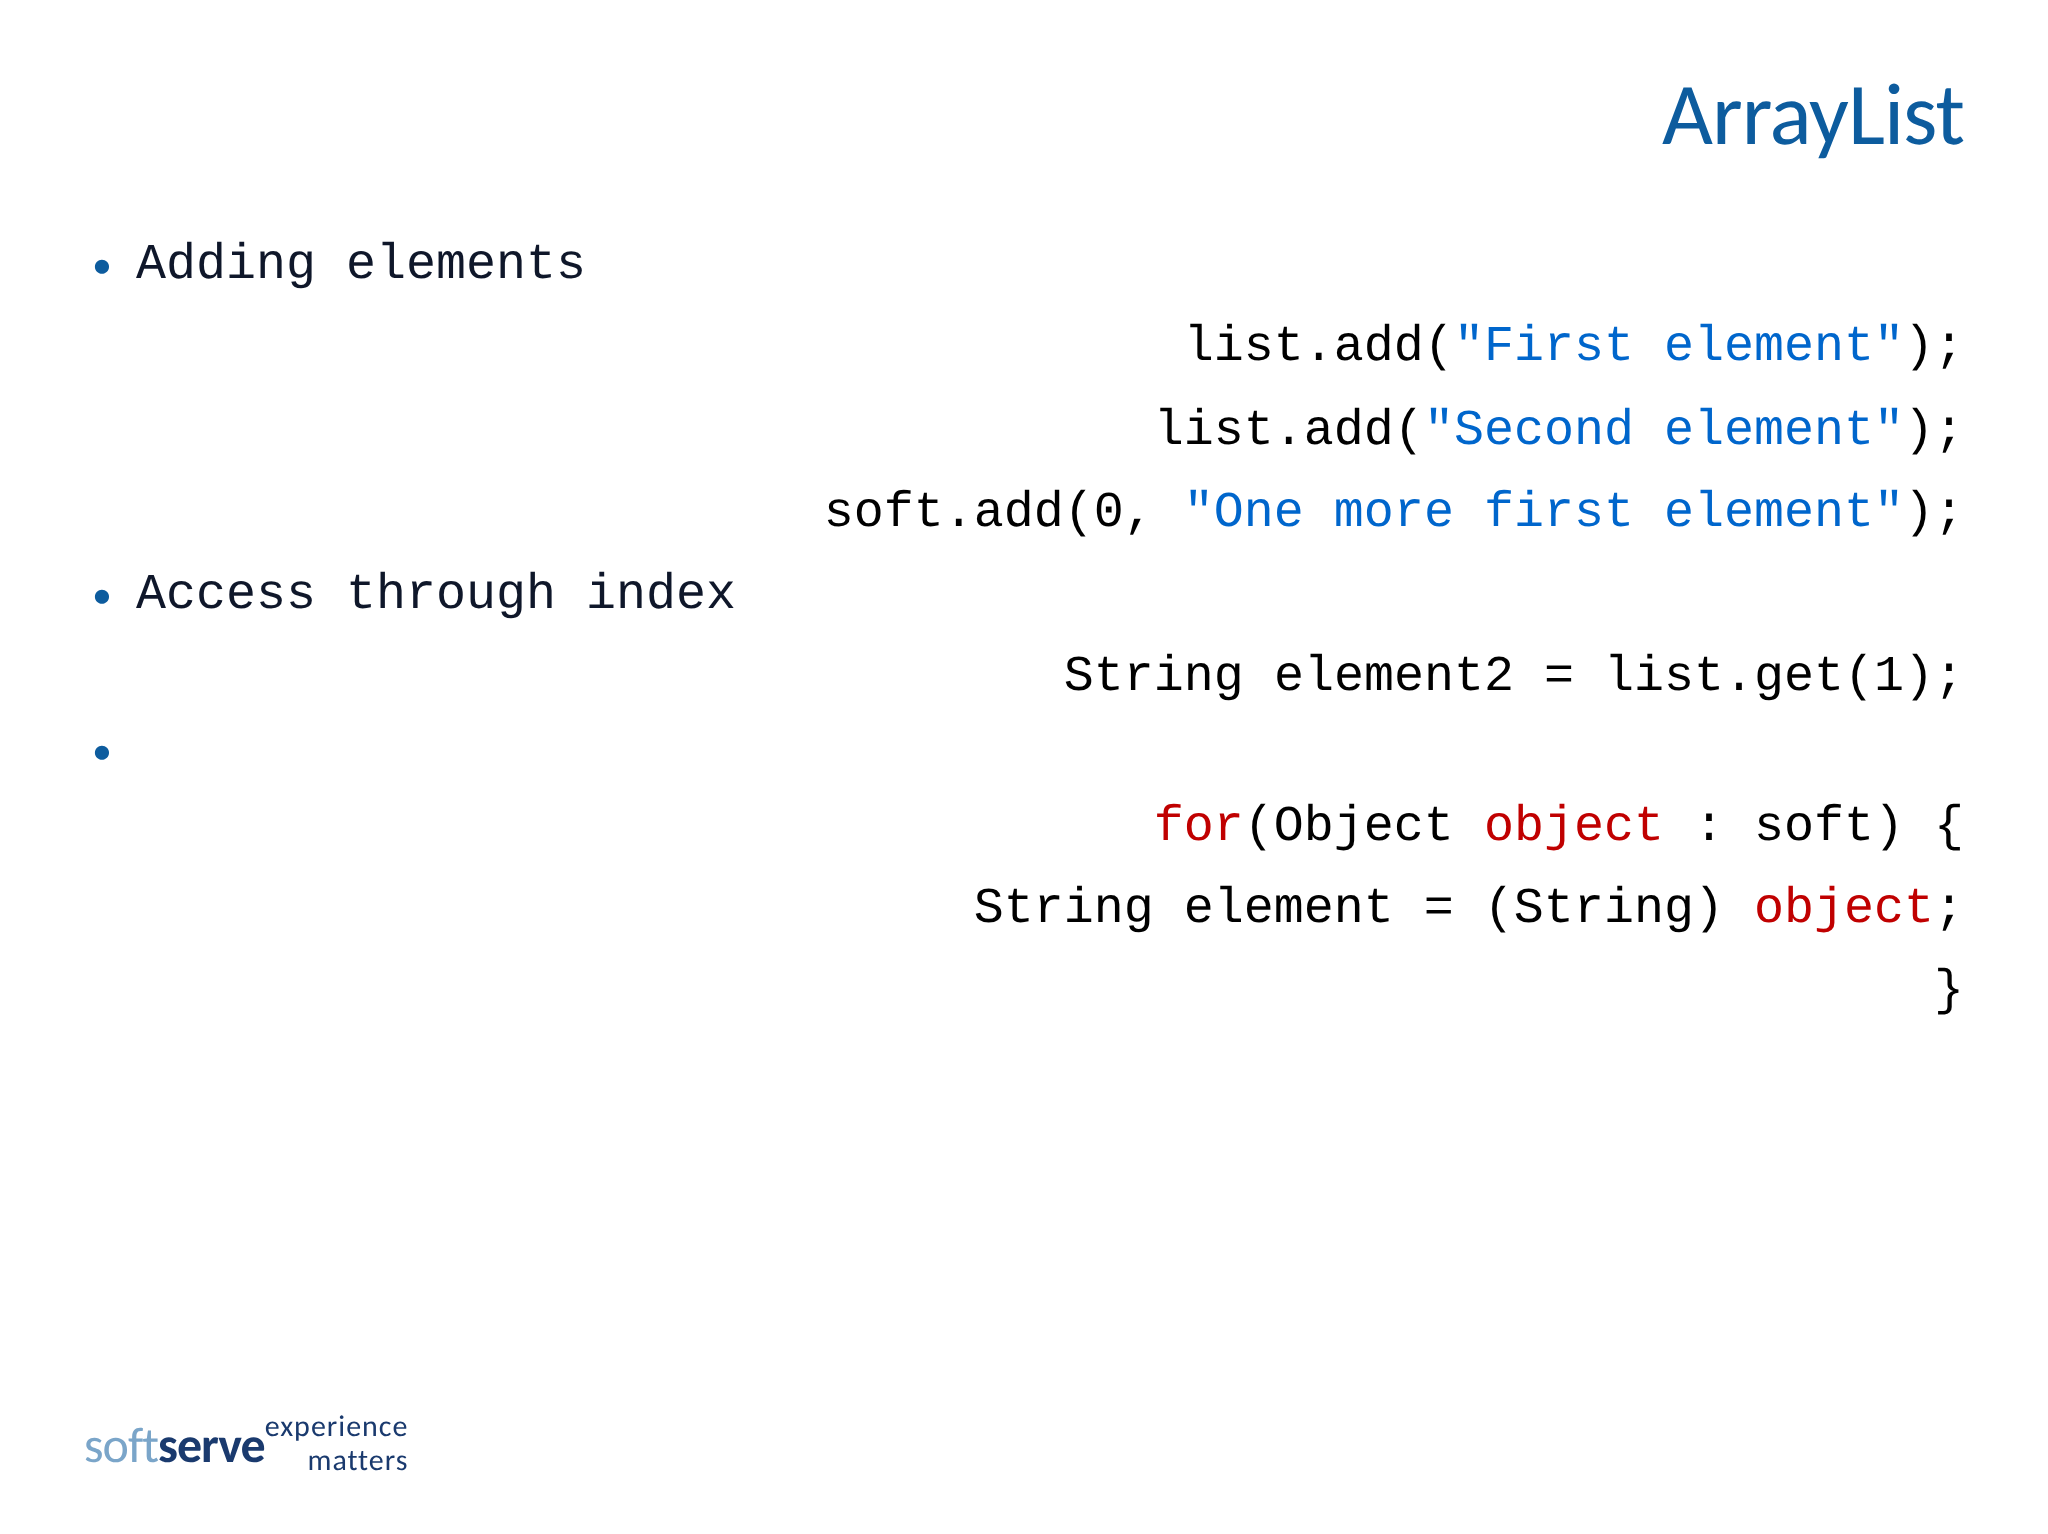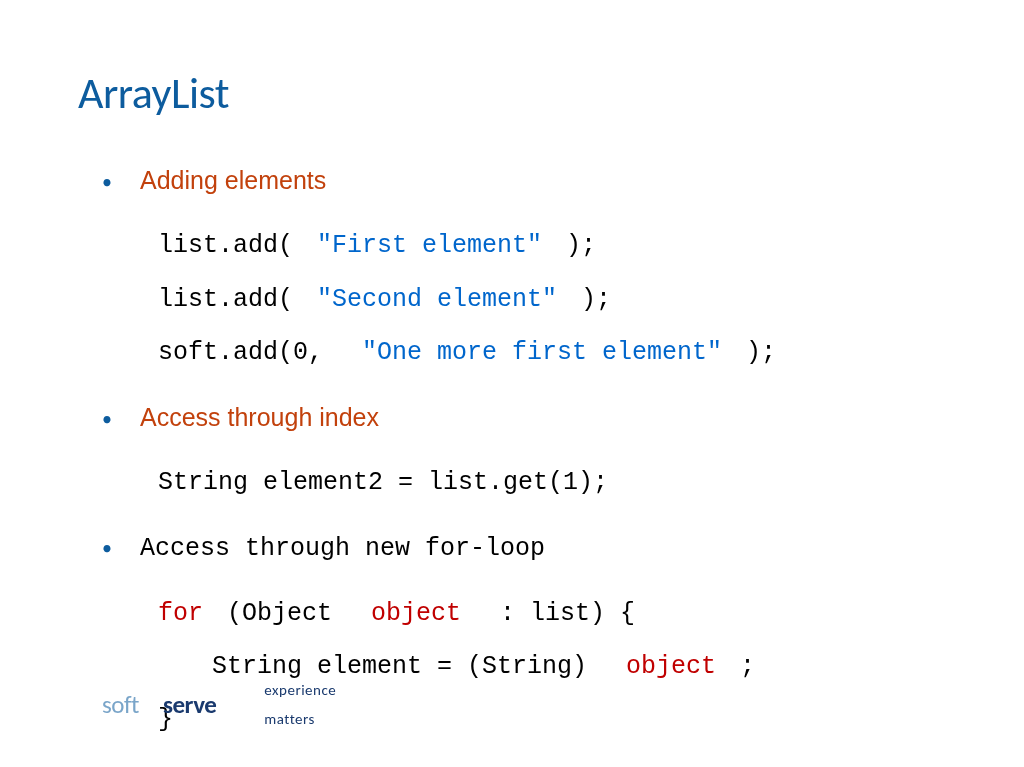--- a/index.html
+++ b/index.html
@@ -1,18 +1,19 @@
 <!DOCTYPE html>
 <html><head>
   <meta charset="utf-8">
   <style>
     * {
-      margin: 12px;
+      margin: 0;
       padding: 0;
       box-sizing: border-box;
+      text-align: right;
     }
     body {
       width: 1024px;
       height: 767px;
       background: #ffffff;
       font-family: "Segoe UI", "Candara", "Calibri", sans-serif;
       padding: 30px 42px;
       position: relative;
       color: #000;
     }
@@ -33,22 +34,22 @@
     }
     .bullet-dot {
       color: #0d5c9e;
       font-size: 20px;
       margin-right: 12px;
       line-height: 1.65;
       width: 14px;
       flex-shrink: 0;
     }
     .bullet-text {
-      font-family: Liberation Sans, sans-serif;
-      color: #c2410c;
+      font-family: Liberation Mono, monospace;
+      color: #0f172a;
     }
     .code-line {
       font-family: "Consolas", "Courier New", monospace;
       padding-left: 56px;
       white-space: pre;
       color: #000;
     }
     .code-line.indent2 {
       padding-left: 110px;
     }
@@ -106,24 +107,23 @@
 
   <div class="bullet-row">
     <span class="bullet-dot">•</span>
     <span class="bullet-text">Access through index</span>
   </div>
 
   <div class="code-line"><span>String element2 = list.get(1);</span></div>
 
   <div class="bullet-row">
     <span class="bullet-dot">•</span>
-    <span class="code-bullet-text">Access through new for-loop</span>
   </div>
 
-  <div class="code-line"><span class="kw">for</span><span>(Object </span><span class="obj">object</span><span> : list) {</span></div>
+  <div class="code-line"><span class="kw">for</span><span>(Object </span><span class="obj">object</span><span> : soft) {</span></div>
 
   <div class="code-line indent2"><span>String element = (String) </span><span class="obj">object</span><span>;</span></div>
 
   <div class="code-line"><span>}</span></div>
 
 </div>
 
 <div class="logo">
   <div class="logo-main">
     <span class="logo-soft">soft</span><span class="logo-serve">serve</span>

